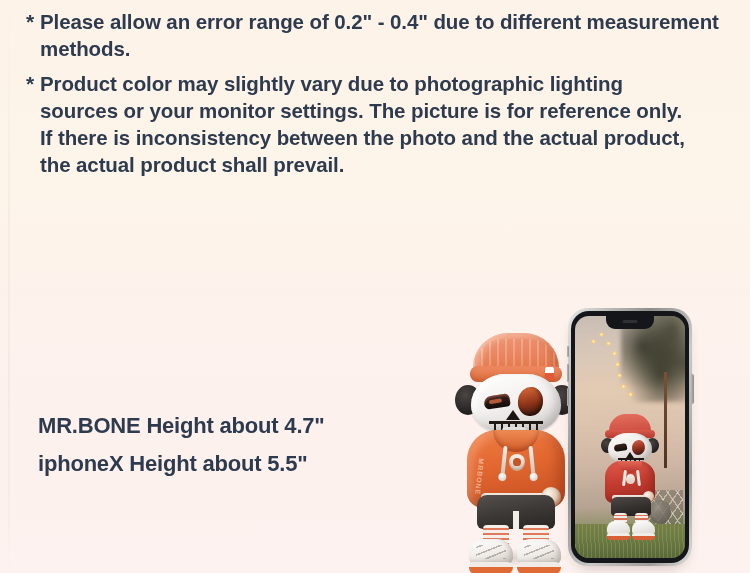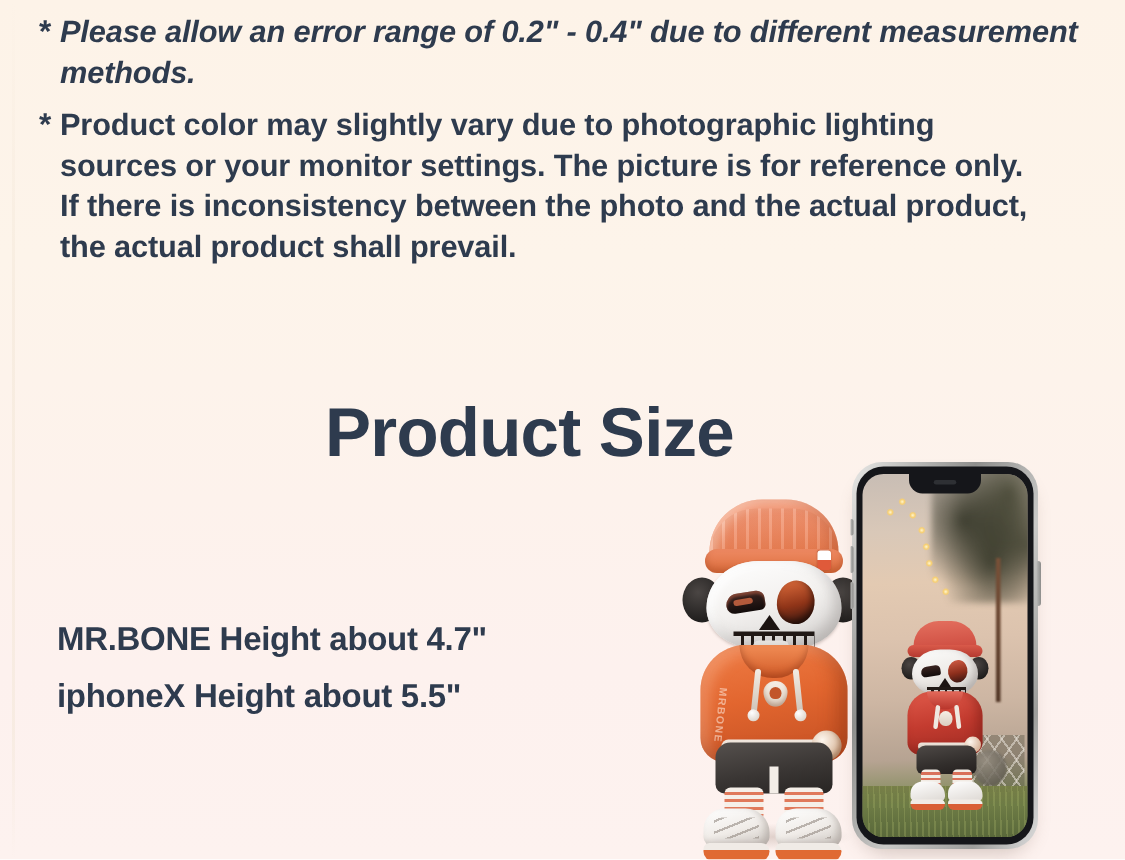--- a/index.html
+++ b/index.html
@@ -60,21 +60,21 @@
     color: #2e3b4e;
   }
   .bullet-text {
     flex: 1 1 auto;
     font-size: 20.5px;
     font-weight: bold;
     line-height: 27px;
     letter-spacing: -0.1px;
     color: #2e3b4e;
   }
-  .bullet-text.narrow { max-width: 690px; font-style: italic; }
+  .bullet-text.narrow { max-width: 690px; }
   .bullet-text.narrow2 { max-width: 652px; }
 
   
   #product-size-title {
     position: absolute;
     left: 0;
     top: 261px;
     width: 706px;
     text-align: center;
     font-size: 46px;
@@ -591,21 +591,20 @@
       <span class="bullet-text narrow">Please allow an error range of 0.2" - 0.4" due to different measurement methods.</span>
     </div>
 
     <div class="bullet-row">
       <span class="bullet-star">*</span>
       <span class="bullet-text narrow2">Product color may slightly vary due to photographic lighting sources or your monitor settings. The picture is for reference only. If there is inconsistency between the photo and the actual product, the actual product shall prevail.</span>
     </div>
 
   </div>
 
-  <div id="product-size-title">Product Size</div>
 
   <div id="measurements">
     <div class="measure-line">MR.BONE Height about 4.7"</div>
     <div class="measure-line">iphoneX Height about 5.5"</div>
   </div>
 
   <div id="figure-mrbone">
     <div class="fig-shadow"></div>
 
     <div class="ear left"></div>

